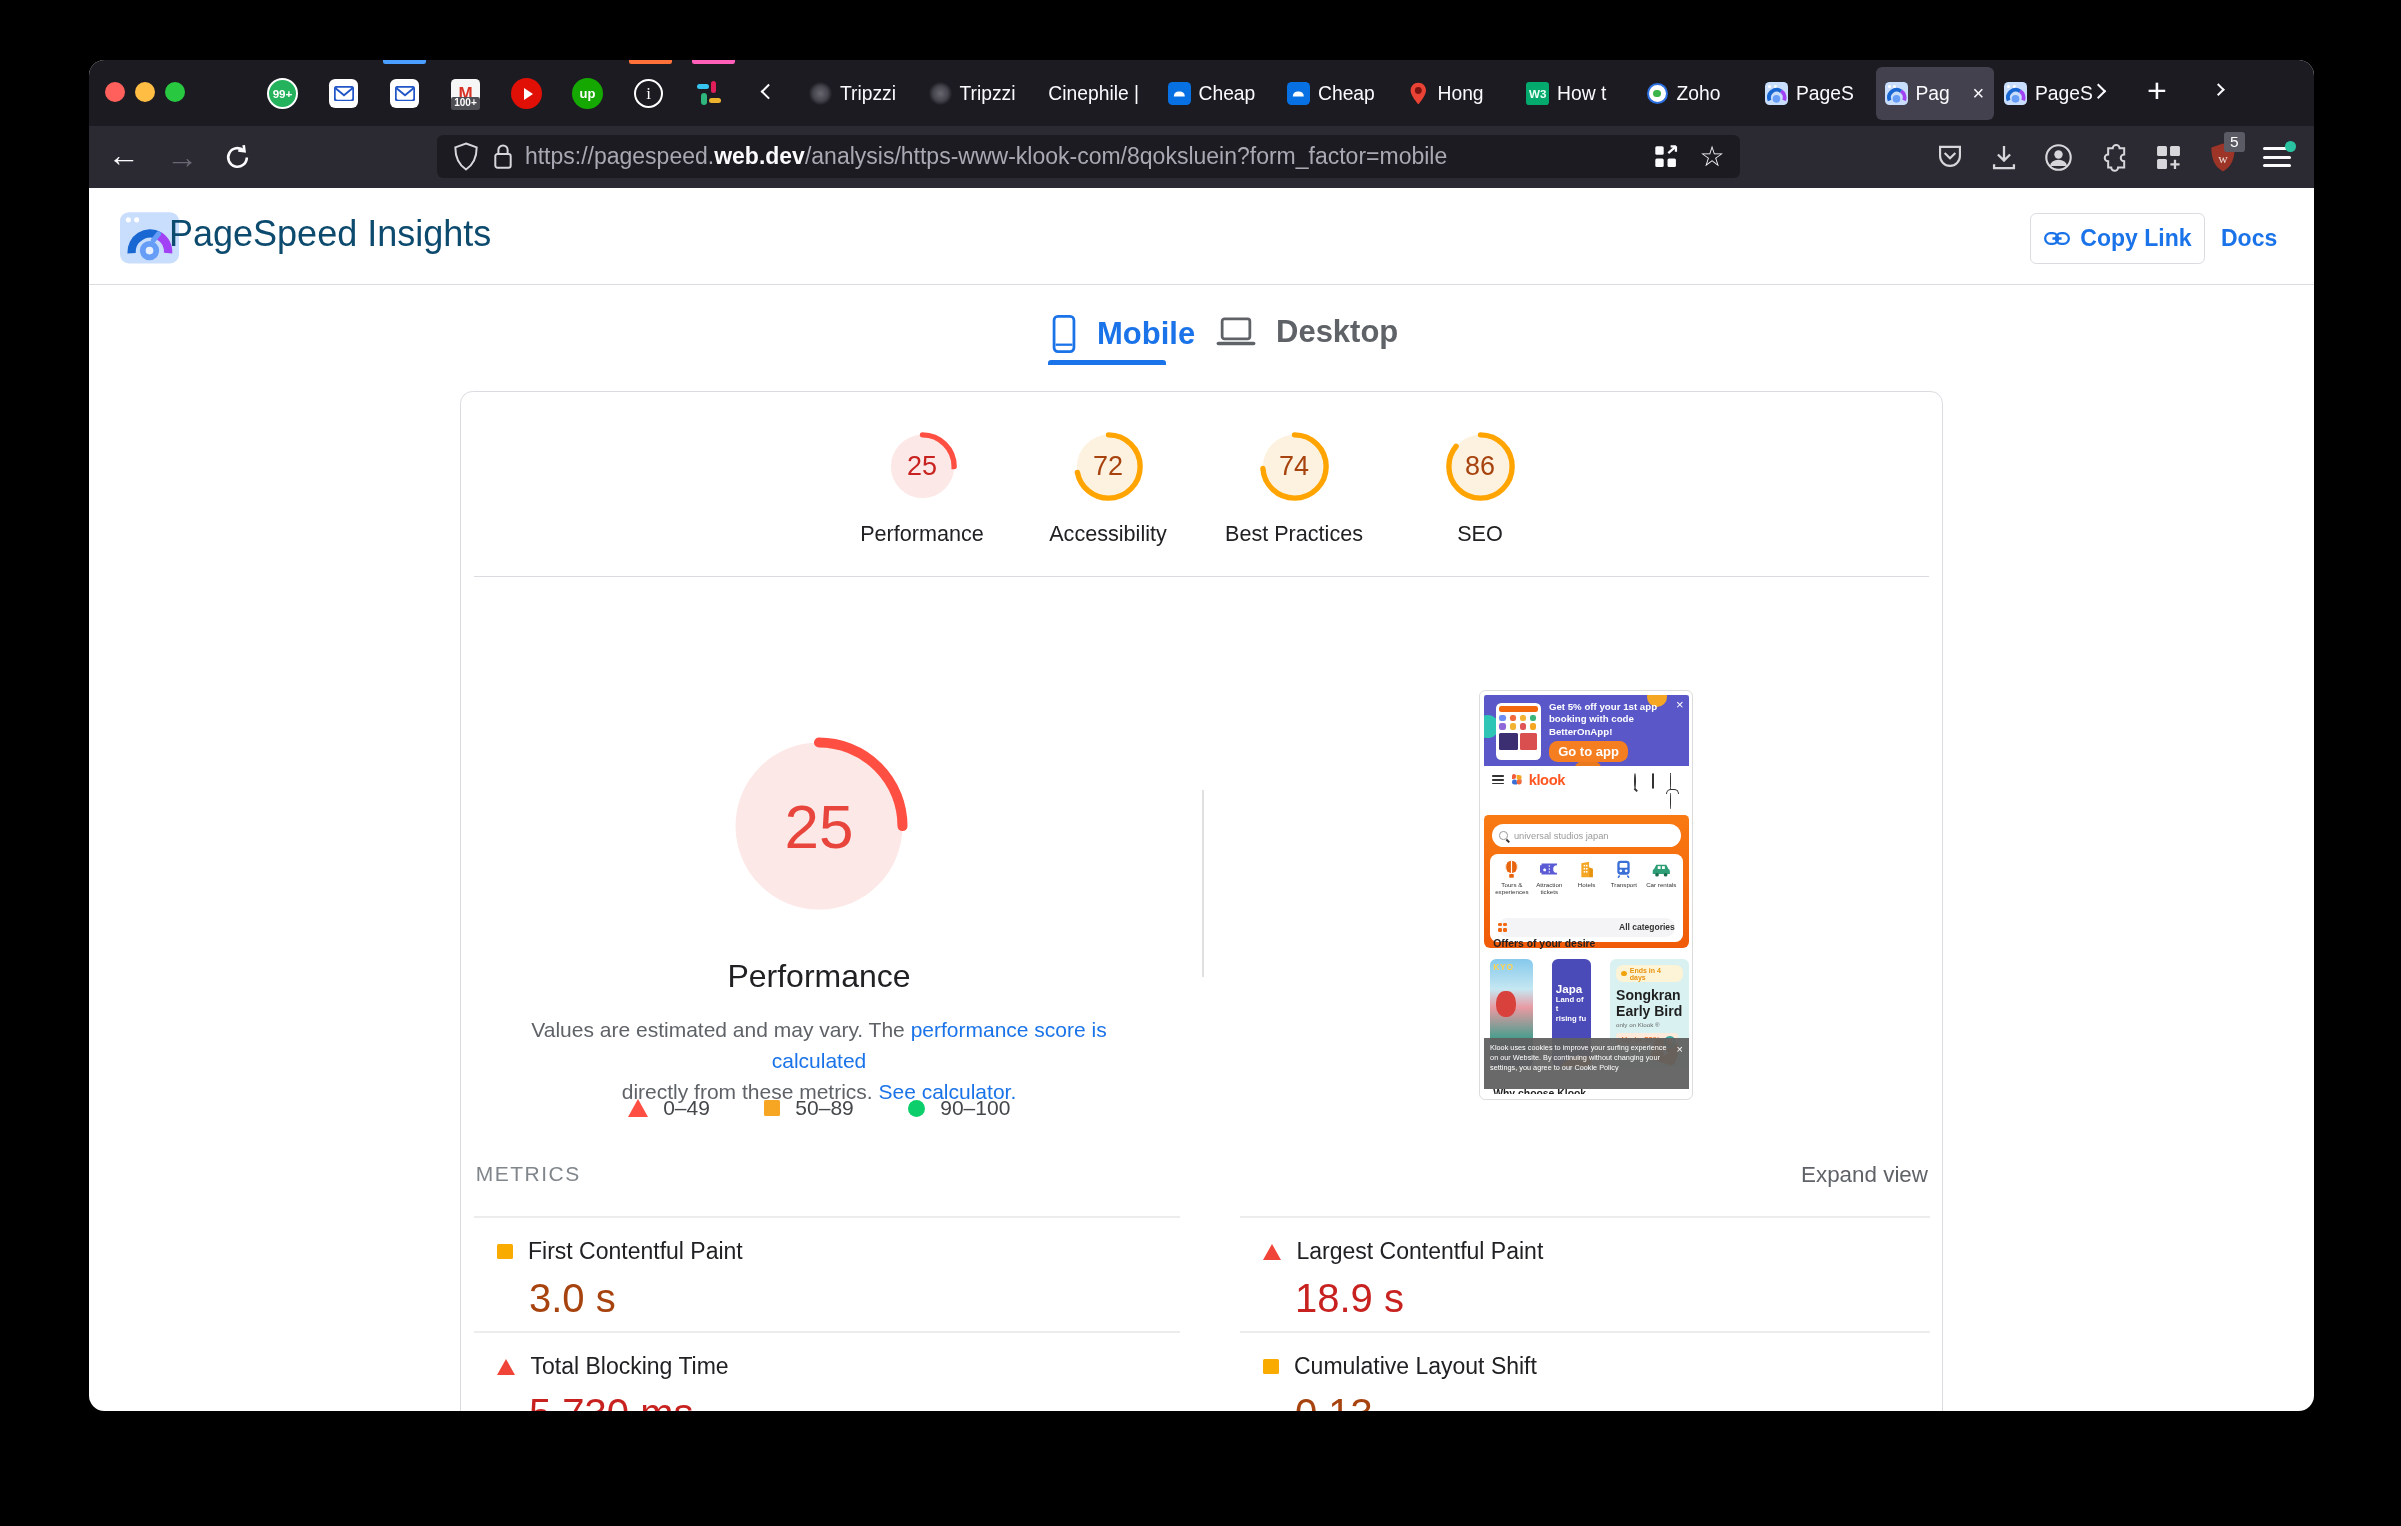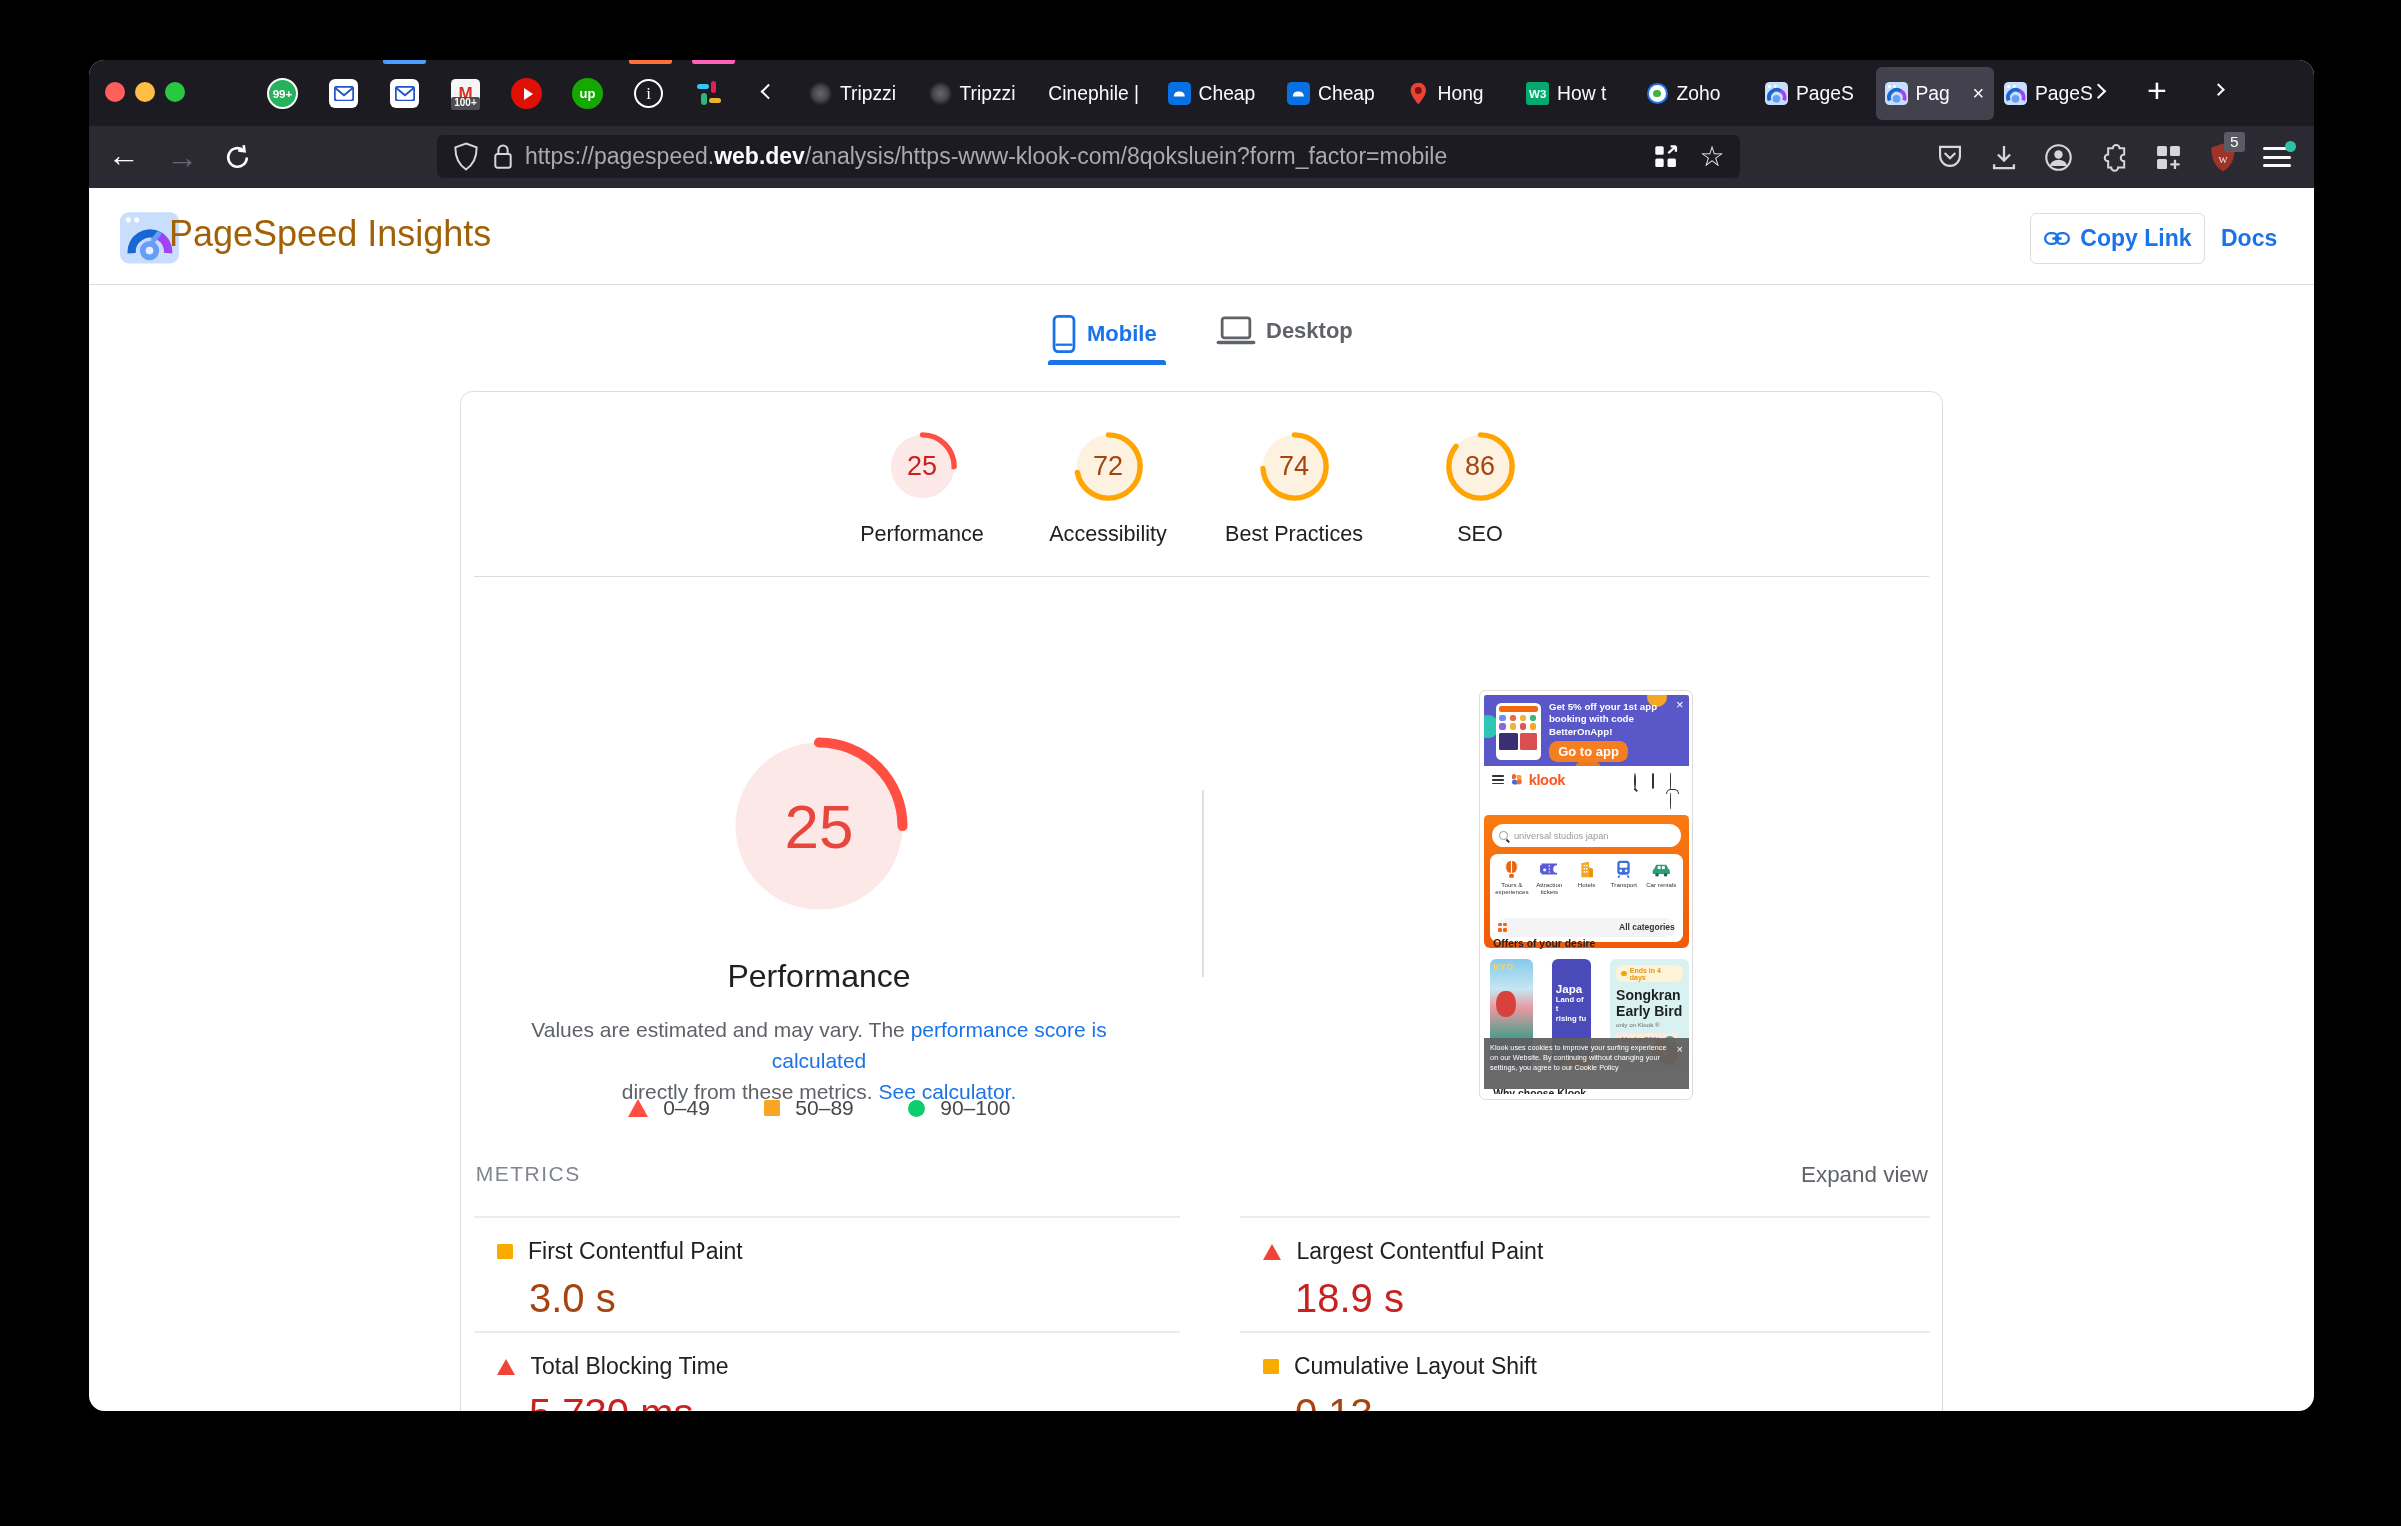--- a/index.html
+++ b/index.html
@@ -60,27 +60,27 @@
   .shield5 { position:relative; }
   .badge5 { position:absolute; top:-9.3px; right:-7.7px; background:#5b5b66; color:#fff; font-size:15.5px; padding:0.8px 6.2px; border-radius:3.1px; }
   .burger { position:relative; width:28px; height:20px; }
   .burger i { position:absolute; left:0; width:28px; height:3.1px; background:#fbfbfe; border-radius:1.5px; }
   .burger i:nth-child(1){top:0;} .burger i:nth-child(2){top:8.5px;} .burger i:nth-child(3){top:17px;}
   .burger .dot { position:absolute; right:-4.6px; top:-6.2px; width:10.8px; height:10.8px; border-radius:50%; background:#2ac3a2; }
 
   
   .psihdr { position:absolute; left:0; top:128px; width:2225px; height:97px; background:#fff; border-bottom:1.5px solid #dadce0; }
   .psihdr .logo { position:absolute; left:31px; top:18.6px; }
-  .psihdr .title { position:absolute; left:80px; top:25px; font-size:36px; color:#a16207; }
+  .psihdr .title { position:absolute; left:80px; top:25px; font-size:36px; color:#0c4a6e; }
   .copylink { position:absolute; left:1941px; top:25px; width:175px; height:51px; border:1.5px solid #dadce0; border-radius:6.2px; display:flex; align-items:center; justify-content:center; gap:10.8px; color:#1a73e8; font-size:23px; font-weight:bold; background:#fff;}
   .docs { position:absolute; left:2132px; top:37px; color:#1a73e8; font-size:23px; font-weight:bold; }
 
   
   .devtabs { position:absolute; left:0; top:226px; width:2225px; height:105px; }
-  .devtab { position:absolute; display:flex; align-items:center; gap:10px; font-size:22px; }
+  .devtab { position:absolute; display:flex; align-items:center; gap:20px; font-size:31px; }
   .devtab.mobile { left:962px; top:28px; color:#1a73e8; font-weight:bold; }
   .devtab.desktop { left:1127px; top:28px; color:#5f6368; font-weight:bold; }
   .underline { position:absolute; left:959px; top:74px; width:118px; height:5.4px; background:#1a73e8; border-radius:3.1px 3.1px 0 0; }
 
   
   .card { position:absolute; left:371px; top:331px; width:1483px; height:1036px; border:1.5px solid #dadce0; border-radius:12.4px; background:#fff; }
   .scores { position:absolute; left:0; top:39px; width:1480px; display:flex; justify-content:center; }
   .score { width:186px; display:flex; flex-direction:column; align-items:center; }
   .score .num { position:absolute; top:0; width:71px; height:71px; display:flex; align-items:center; justify-content:center; font-size:27px; }
   .score .gwrap { position:relative; width:71px; height:71px; }

